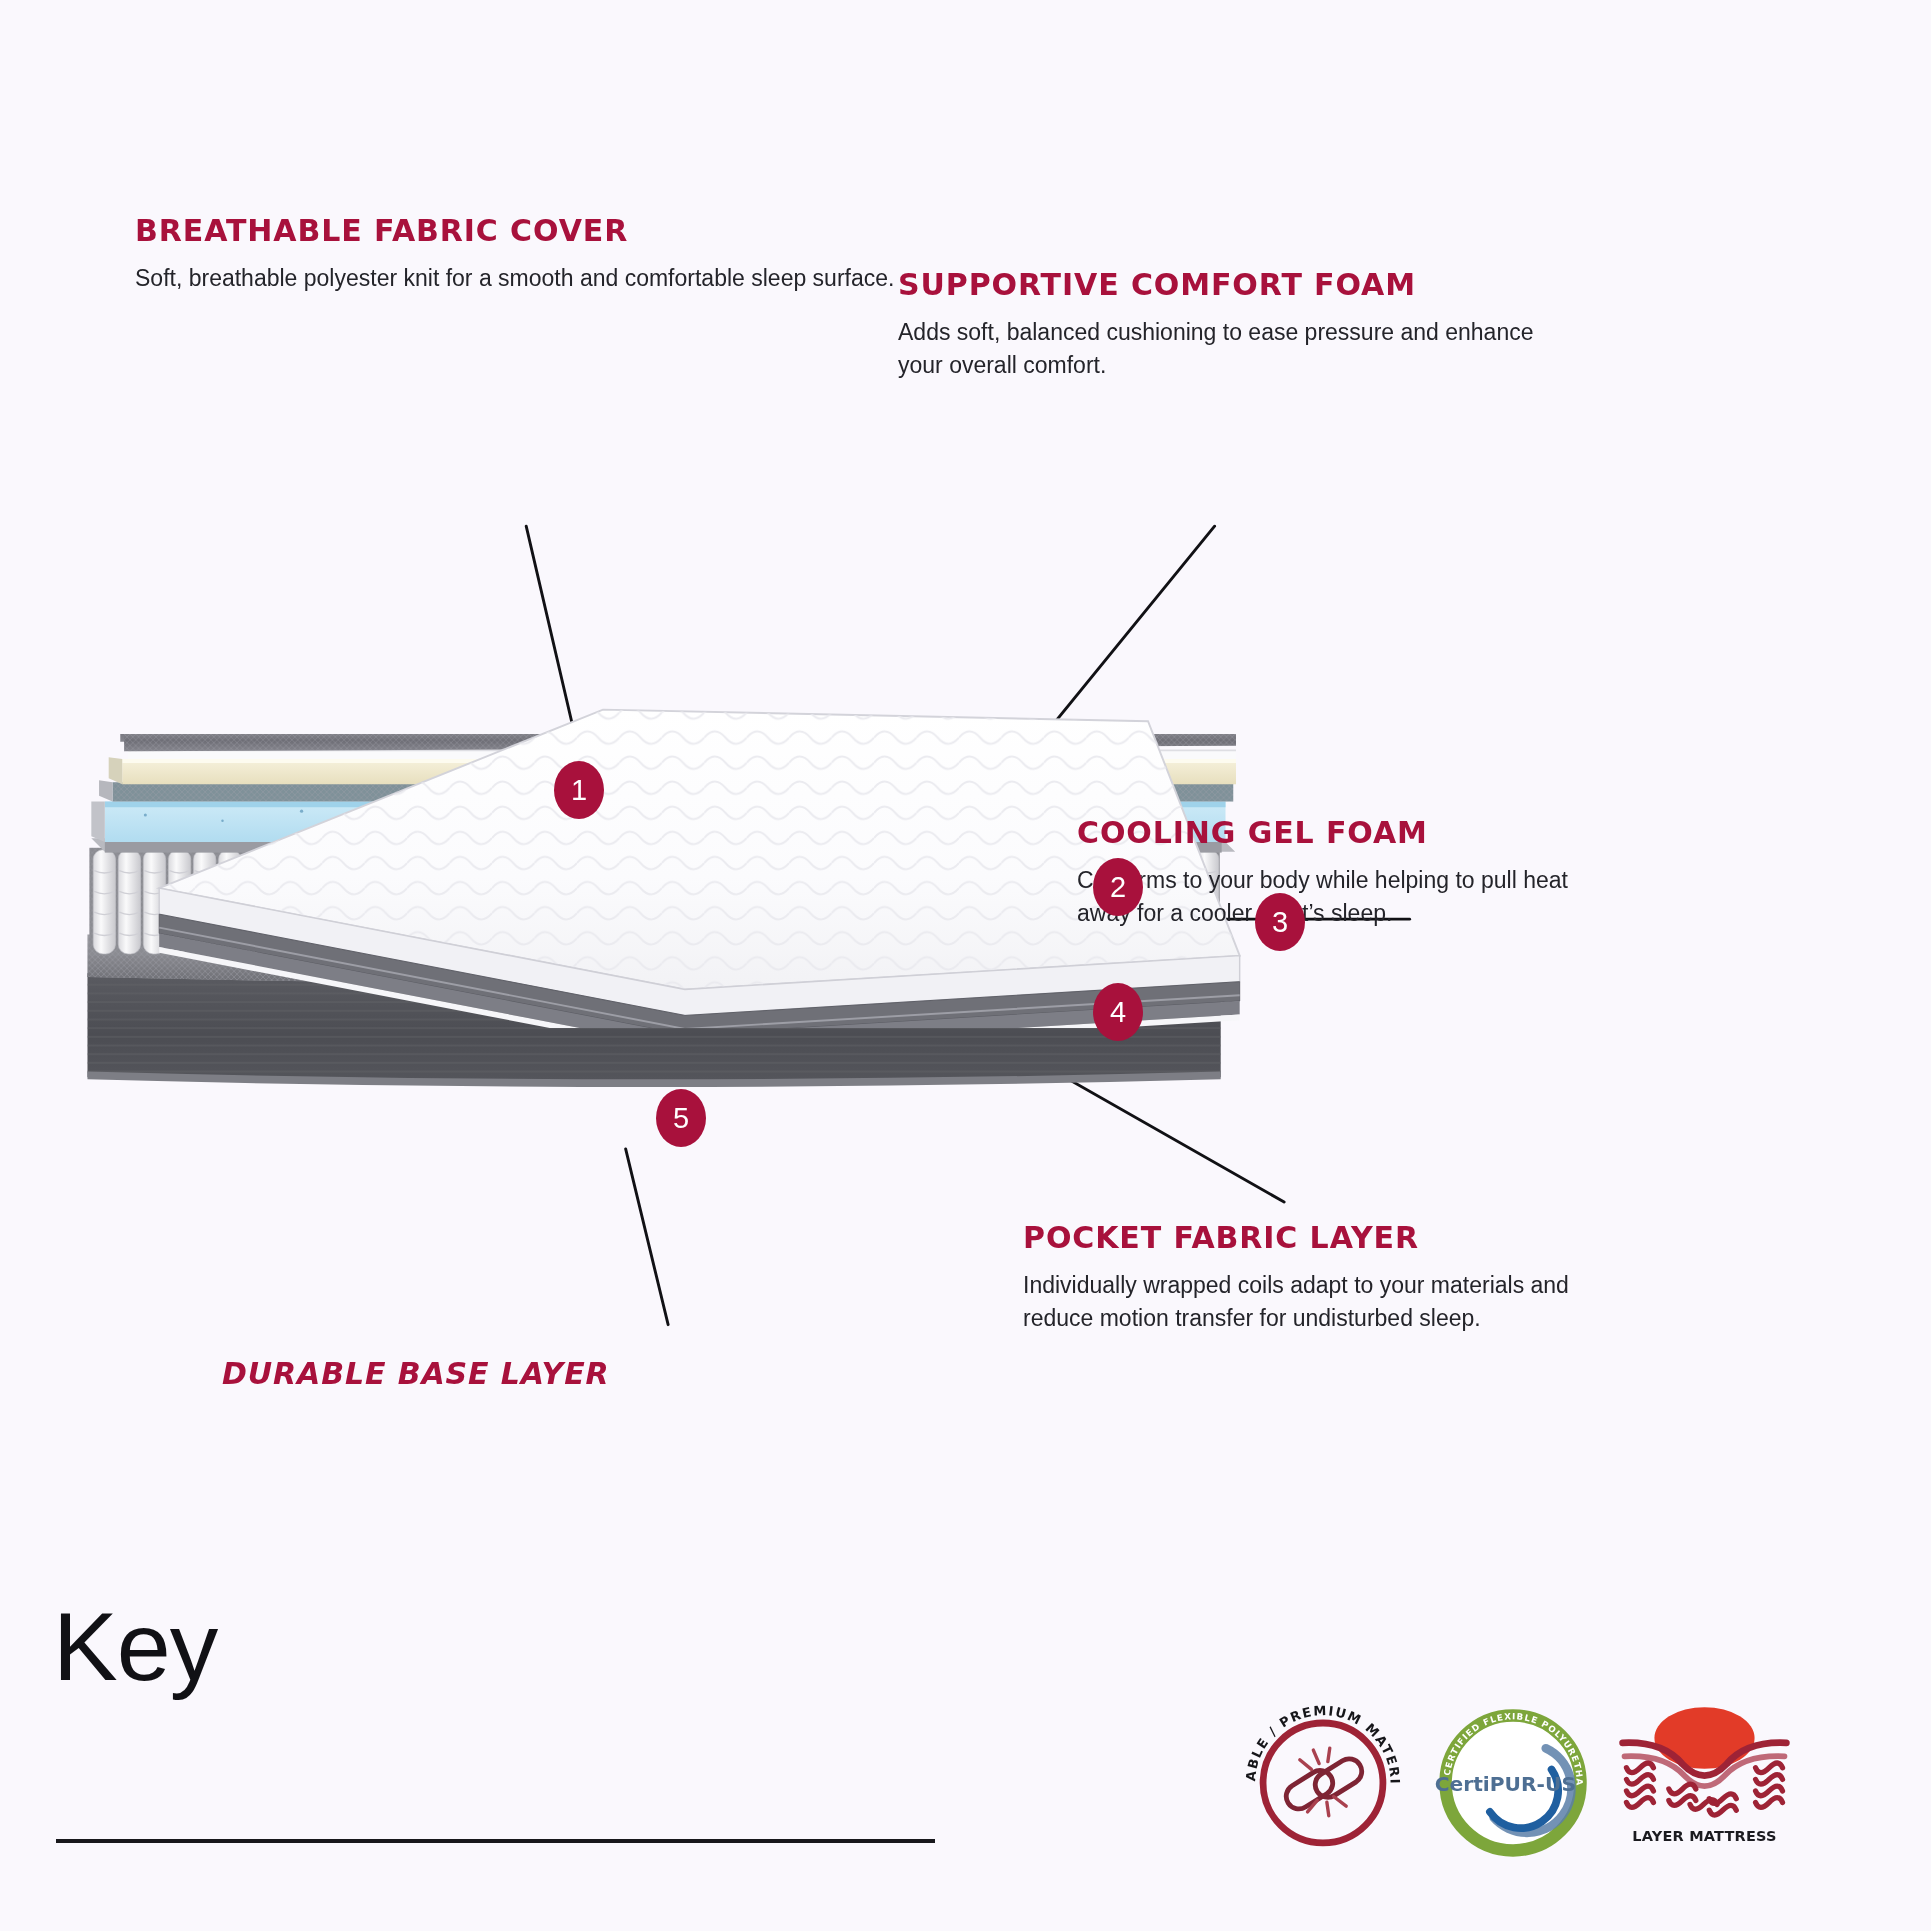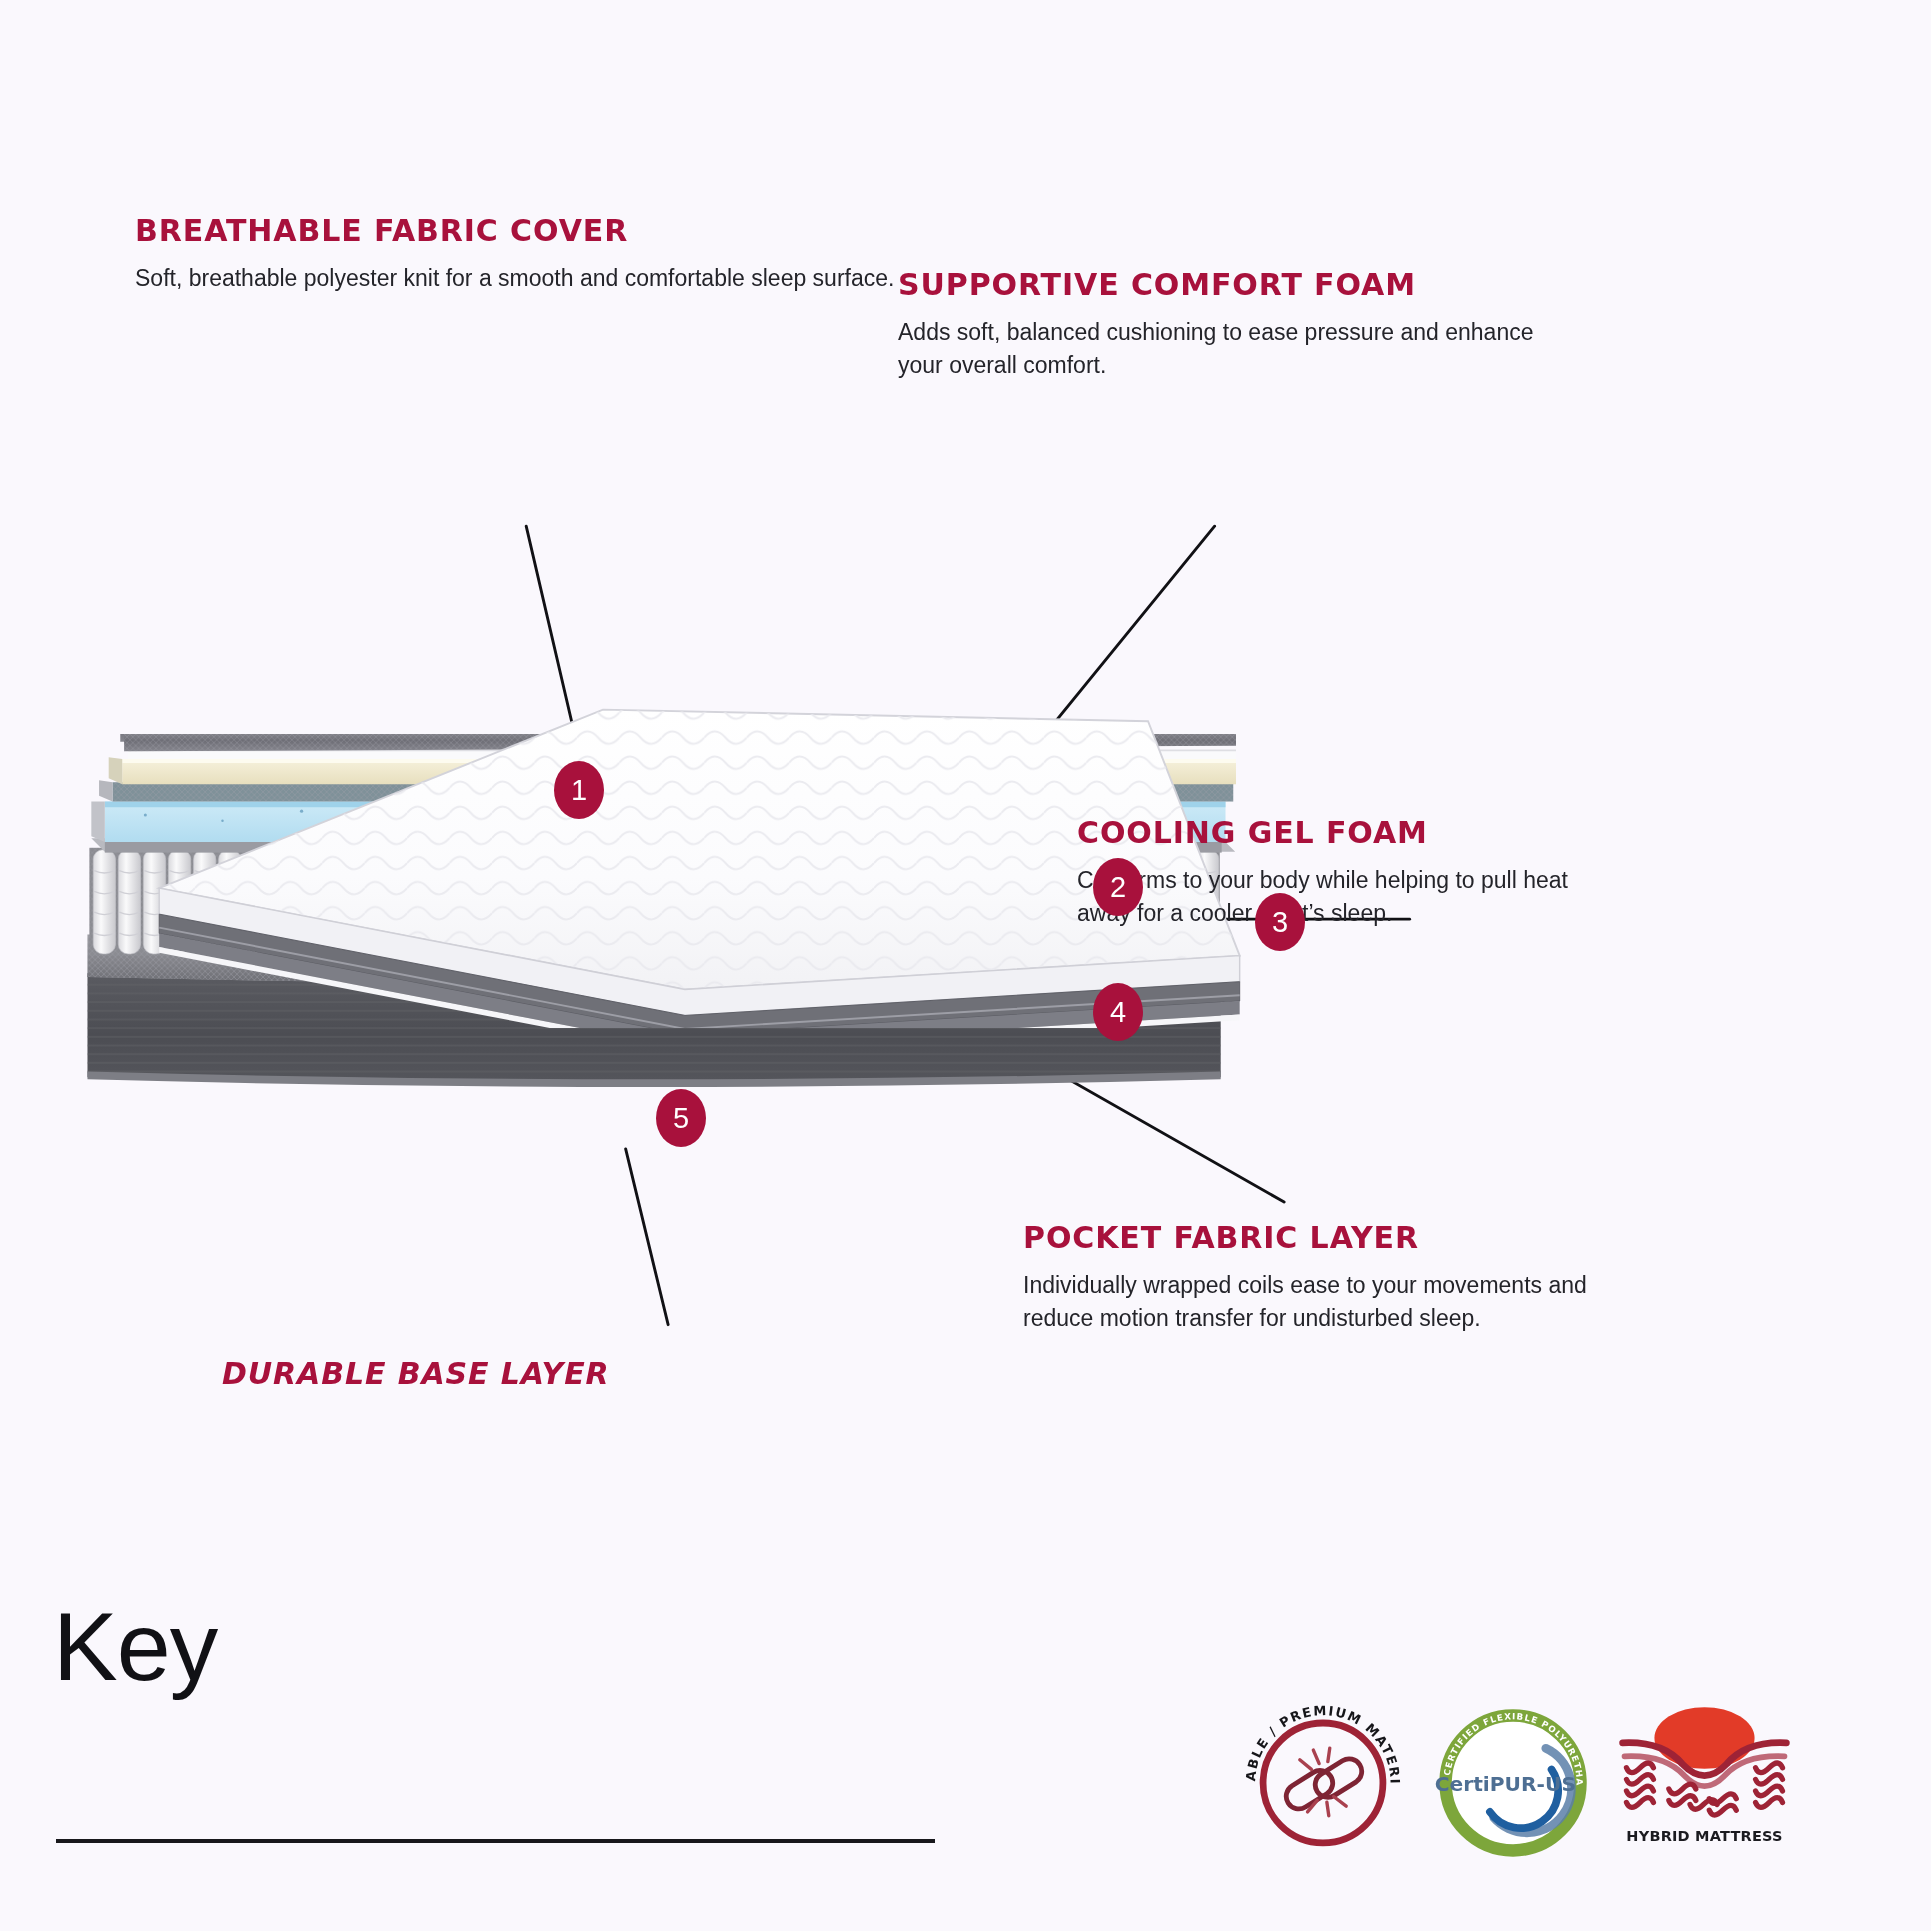--- a/index.html
+++ b/index.html
@@ -471,21 +471,21 @@
     <div class="c-body">Adds soft, balanced cushioning to ease pressure and enhance your overall comfort.</div>
   </div>
 
   <div class="callout" id="cal-3">
     <div class="c-title">COOLING GEL FOAM</div>
     <div class="c-body">Conforms to your body while helping to pull heat away for a cooler night’s sleep.</div>
   </div>
 
   <div class="callout" id="cal-4">
     <div class="c-title">POCKET FABRIC LAYER</div>
-    <div class="c-body">Individually wrapped coils ease to your movements and reduce motion transfer for undisturbed sleep.</div>
+    <div class="c-body">Individually wrapped coils adapt to your materials and reduce motion transfer for undisturbed sleep.</div>
   </div>
 
   <div class="callout" id="cal-5">
     <div class="c-title">DURABLE BASE LAYER</div>
   </div>
 
   <div id="key-word">Key</div>
   <div id="title-rule"></div>
 
   <div class="cert-row">
@@ -561,18 +561,18 @@
             <path d="M58 88 Q62 98 72 88 Q82 78 86 88"></path>
             <path d="M58 100 Q62 110 72 100 Q82 90 86 100"></path>
 
             <path d="M100 98 Q104 108 114 98 Q124 88 128 98"></path>
             <path d="M100 110 Q104 120 114 110 Q124 100 128 110"></path>
 
             <path d="M80 104 Q84 114 94 104 Q104 94 108 104"></path>
           </g>
         </g>
       </svg>
-      <div class="cert-label" style="top:124px;">HYBRID MATTRESS</div>
+      <div class="cert-label" style="top:124px;">LAYER MATTRESS</div>
     </div>
   </div>
 
 </div>
 
 
 </body></html>

